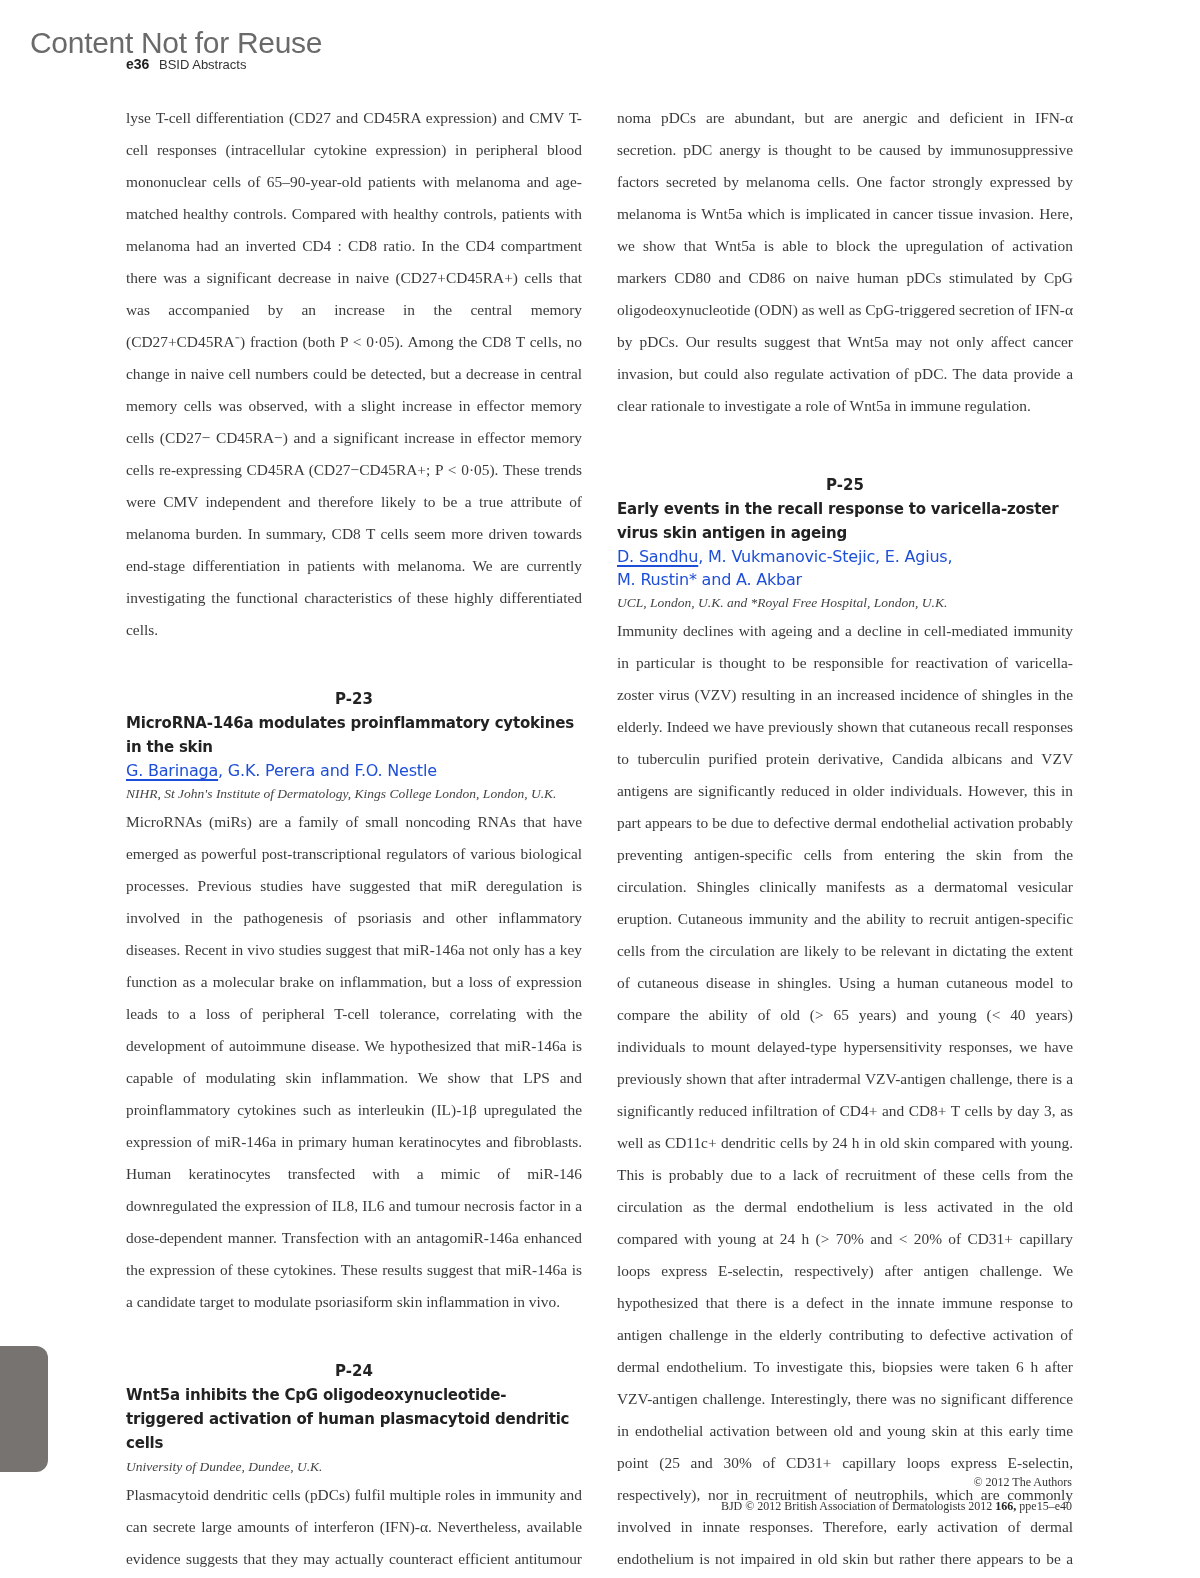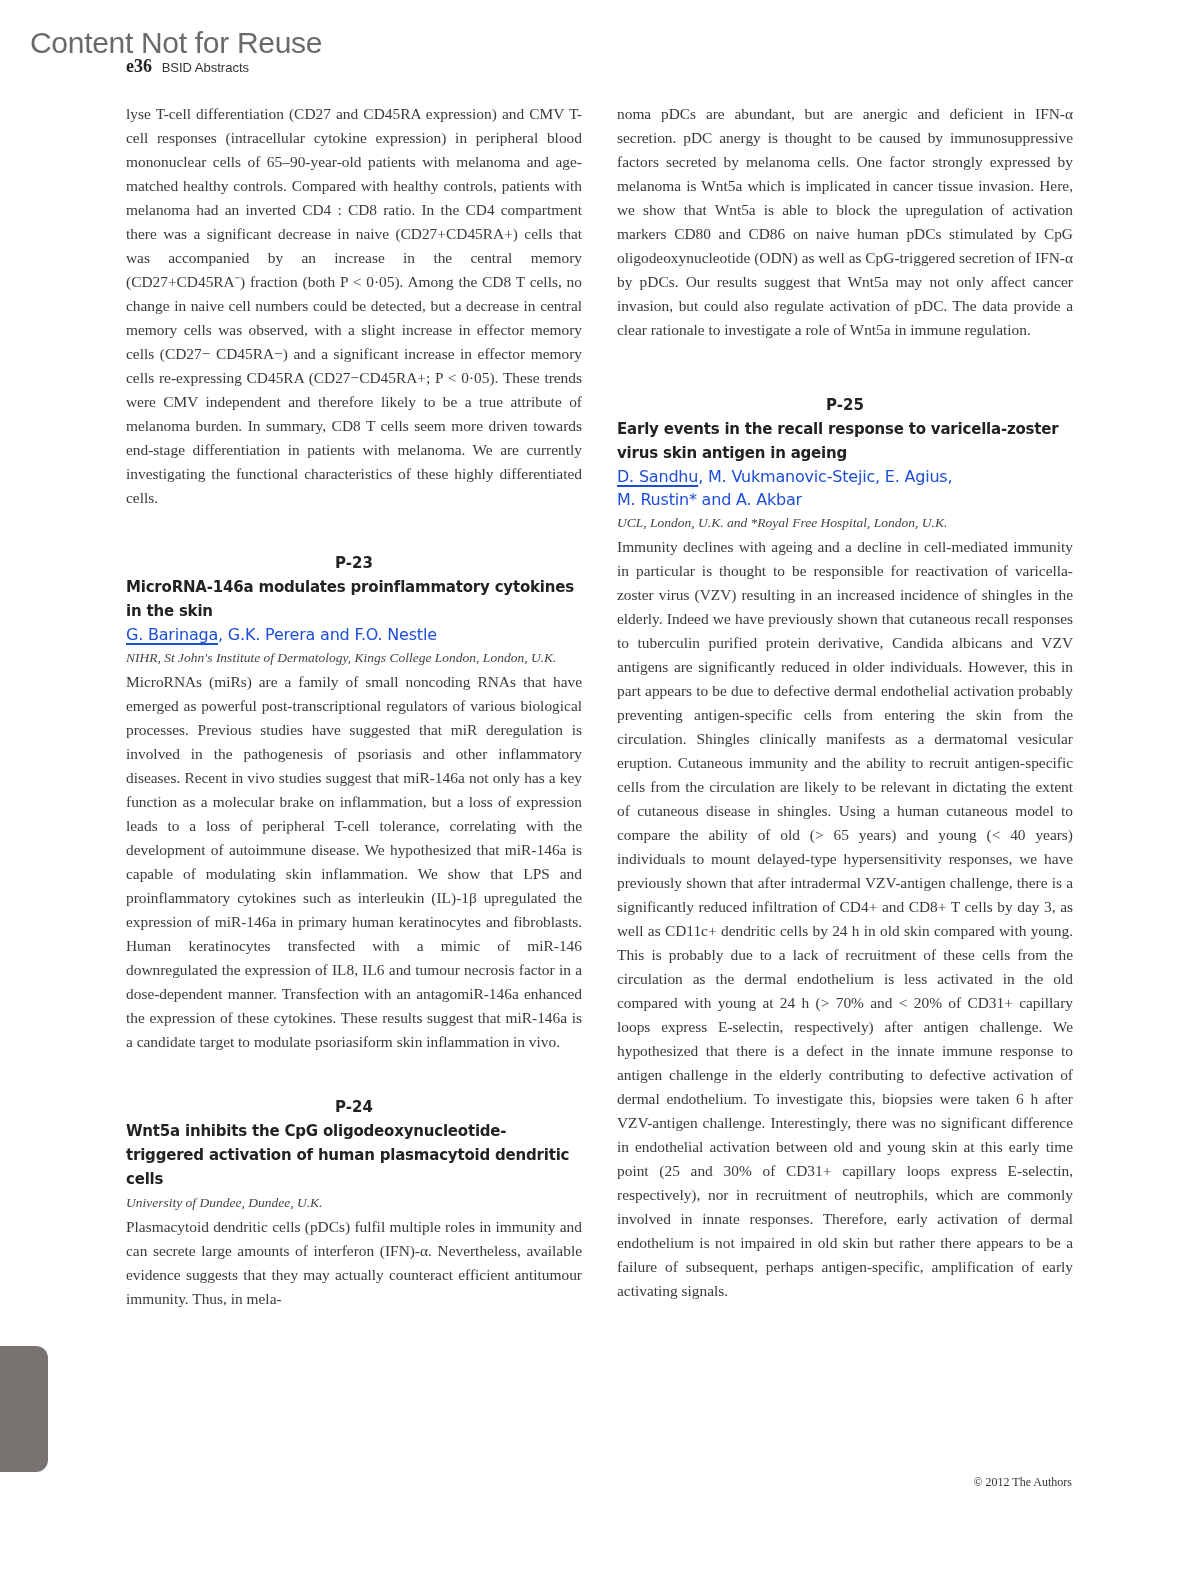--- a/index.html
+++ b/index.html
@@ -7,26 +7,26 @@
   .watermark {
     position: absolute; left: 30px; top: 28px;
     font-family: "Liberation Sans", sans-serif; font-size: 30px; color: #6a6a6a;
     letter-spacing: -0.3px; line-height: 1; z-index: 2;
   }
   .running-head {
     position: absolute; left: 126px; top: 57px;
     font-family: "Liberation Sans", sans-serif; font-size: 13px; color: #333;
     line-height: 1; z-index: 3;
   }
-  .running-head .pg { font-weight: bold; font-size: 18px; color: #222; margin-right: 6px; font-family: Liberation Serif, serif; }
+  .running-head .pg { font-weight: bold; font-size: 14px; color: #222; margin-right: 6px; }
   .col { position: absolute; top: 102px; width: 456px; }
   .col-left { left: 126px; }
   .col-right { left: 617px; }
   .body-text {
-    font-family: "Liberation Serif", serif; font-size: 15.4px; line-height: 24px;
+    font-family: "Liberation Serif", serif; font-size: 15.4px; line-height: 32px;
     color: #3a3a3a; text-align: justify; margin: 0;
   }
   .abstract-id {
     font-family: "DejaVu Sans", sans-serif; font-weight: bold; font-size: 15px;
     color: #222; margin: 0; line-height: 23px; text-align: center;
   }
   .abstract-title {
     font-family: "DejaVu Sans", sans-serif; font-weight: bold; font-size: 15px;
     color: #222; margin: 0; line-height: 24px; letter-spacing: -0.2px;
   }
@@ -94,13 +94,14 @@
     <p class="authors"><span class="presenter">D. Sandhu</span><span>, M. Vukmanovic-Stejic, E. Agius,</span><br><span>M. Rustin* and A. Akbar</span></p>
     <p class="affil">UCL, London, U.K. and *Royal Free Hospital, London, U.K.</p>
     <p class="body-text">Immunity declines with ageing and a decline in cell-mediated immunity in particular is thought to be responsible for reactivation of varicella-zoster virus (VZV) resulting in an increased incidence of shingles in the elderly. Indeed we have previously shown that cutaneous recall responses to tuberculin purified protein derivative, Candida albicans and VZV antigens are significantly reduced in older individuals. However, this in part appears to be due to defective dermal endothelial activation probably preventing antigen-specific cells from entering the skin from the circulation. Shingles clinically manifests as a dermatomal vesicular eruption. Cutaneous immunity and the ability to recruit antigen-specific cells from the circulation are likely to be relevant in dictating the extent of cutaneous disease in shingles. Using a human cutaneous model to compare the ability of old (&gt; 65 years) and young (&lt; 40 years) individuals to mount delayed-type hypersensitivity responses, we have previously shown that after intradermal VZV-antigen challenge, there is a significantly reduced infiltration of CD4+ and CD8+ T cells by day 3, as well as CD11c+ dendritic cells by 24 h in old skin compared with young. This is probably due to a lack of recruitment of these cells from the circulation as the dermal endothelium is less activated in the old compared with young at 24 h (&gt; 70% and &lt; 20% of CD31+ capillary loops express E-selectin, respectively) after antigen challenge. We hypothesized that there is a defect in the innate immune response to antigen challenge in the elderly contributing to defective activation of dermal endothelium. To investigate this, biopsies were taken 6 h after VZV-antigen challenge. Interestingly, there was no significant difference in endothelial activation between old and young skin at this early time point (25 and 30% of CD31+ capillary loops express E-selectin, respectively), nor in recruitment of neutrophils, which are commonly involved in innate responses. Therefore, early activation of dermal endothelium is not impaired in old skin but rather there appears to be a failure of subsequent, perhaps antigen-specific, amplification of early activating signals.</p>
   </section>
 </div>
 
 <div class="side-tab"></div>
 
 <div class="footer">
   <div>© 2012 The Authors</div>
+  <div><span>BJD © 2012 British Association of Dermatologists 2012 </span><b>166,</b><span> ppe15–e40</span></div>
 </div>
 
 </body></html>

